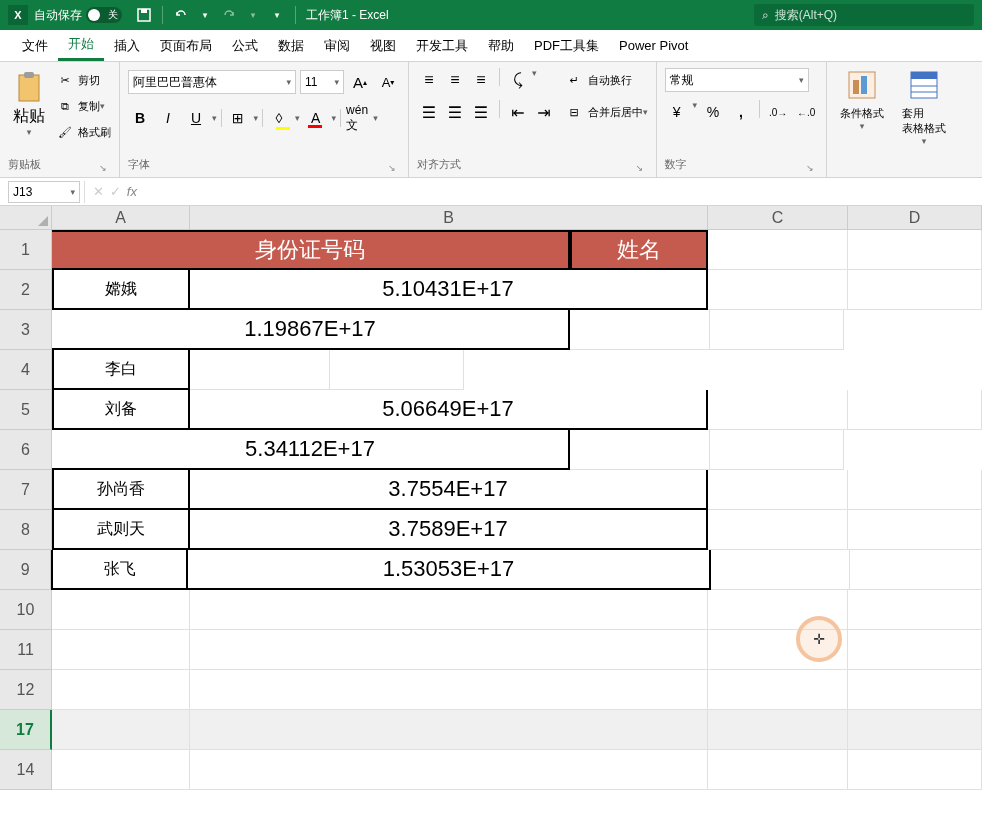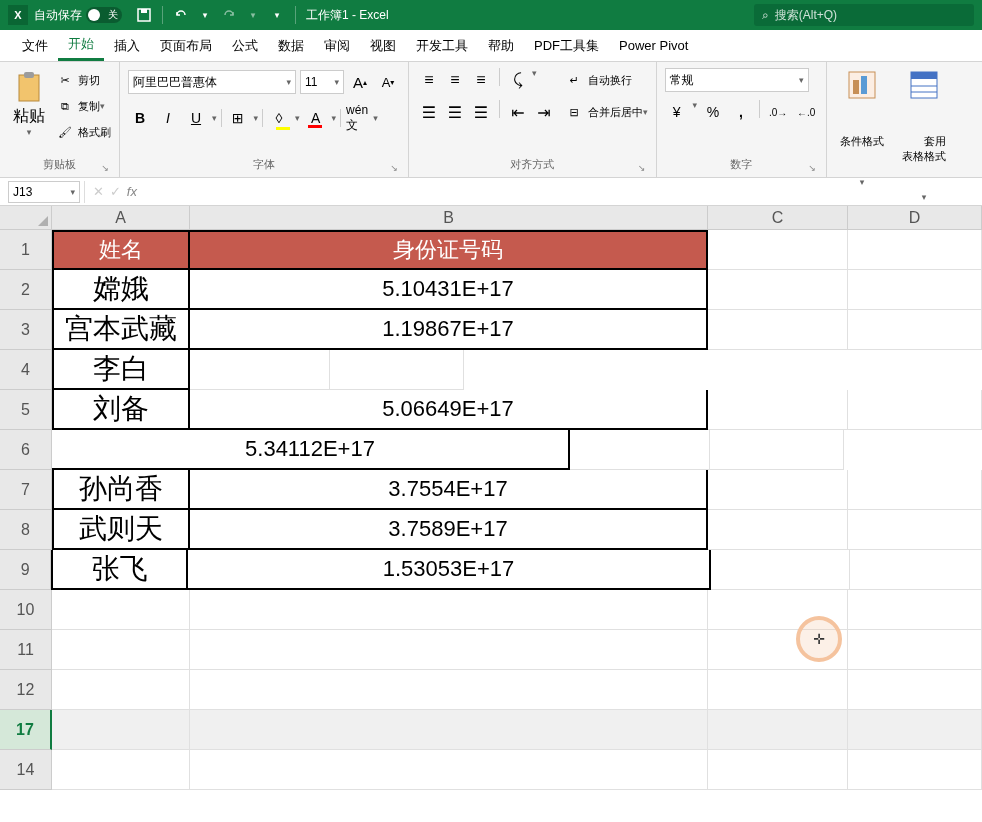--- a/index.html
+++ b/index.html
@@ -20,21 +20,21 @@
     
     
     .tabs { height: 32px; background: #ffffff; display: flex; align-items: center; padding: 0 12px; border-bottom: 1px solid #d4d4d4; font-size: 13px; }
     .tab { padding: 0 10px; height: 30px; display: flex; align-items: center; cursor: pointer; }
     .tab.active { border-bottom: 3px solid #107c41; color: #107c41; font-weight: 500; }
     
     
     .ribbon { height: 116px; background: #f5f5f5; border-bottom: 1px solid #d4d4d4; display: flex; }
     .ribbon-group { border-right: 1px solid #d4d4d4; padding: 6px 8px 4px; display: flex; flex-direction: column; }
     .ribbon-group-body { flex: 1; display: flex; }
-    .ribbon-group-label { text-align: center; font-size: 11px; color: #666; height: 18px; line-height: 18px; position: relative; }
+    .ribbon-group-label { font-size: 11px; color: #666; height: 18px; line-height: 18px; position: relative; }
     .ribbon-group-label .launcher { position: absolute; right: 0; bottom: 2px; width: 12px; height: 12px; font-size: 9px; color: #888; }
     
     .paste-big { display: flex; flex-direction: column; align-items: center; width: 42px; margin-right: 6px; }
     .paste-icon-box { width: 36px; height: 38px; display: flex; align-items: center; justify-content: center; }
     .paste-label { font-size: 16px; }
     .clip-small { display: flex; flex-direction: column; gap: 2px; font-size: 11px; }
     .clip-row { display: flex; align-items: center; height: 24px; }
     .clip-row-icon { width: 18px; height: 18px; margin-right: 4px; display: flex; align-items: center; justify-content: center; }
     
     .font-row1 { display: flex; align-items: center; height: 28px; gap: 4px; }
@@ -49,21 +49,21 @@
     .align-btn { width: 24px; height: 24px; display: flex; align-items: center; justify-content: center; }
     
     .wrap-col { display: flex; flex-direction: column; gap: 8px; margin-left: 8px; font-size: 11px; }
     .wrap-row { display: flex; align-items: center; height: 24px; }
     .wrap-icon { width: 20px; height: 20px; margin-right: 4px; display: flex; align-items: center; justify-content: center; }
     
     .numfmt-col { display: flex; flex-direction: column; gap: 8px; }
     .numfmt-select { width: 144px; height: 24px; border: 1px solid #ccc; font-size: 12px; padding: 0 4px; display: flex; align-items: center; justify-content: space-between; background: #fff; }
     .numfmt-row2 { display: flex; gap: 4px; }
     
-    .style-big { display: flex; flex-direction: column; align-items: center; width: 54px; font-size: 11px; gap: 28px; }
+    .style-big { display: flex; flex-direction: column; align-items: center; width: 54px; font-size: 11px; }
     .style-icon-box { width: 34px; height: 34px; display: flex; align-items: center; justify-content: center; margin-bottom: 4px; }
     
     
     .formulabar { height: 28px; display: flex; align-items: center; border-bottom: 1px solid #d4d4d4; }
     .namebox { width: 72px; height: 22px; border: 1px solid #ccc; margin: 0 4px 0 8px; font-size: 12px; padding: 0 4px; display: flex; align-items: center; justify-content: space-between; background: #fff; }
     .fx-controls { display: flex; align-items: center; gap: 6px; padding: 0 8px; color: #888; font-size: 13px; border-left: 1px solid #ddd; height: 22px; }
     .formula-input { flex: 1; height: 22px; font-size: 12px; padding: 0 8px; }
     
     
     .grid-area { position: relative; }
@@ -71,21 +71,21 @@
     .selectall { width: 52px; height: 24px; background: #e8e8e8; border-right: 1px solid #ccc; border-bottom: 1px solid #ccc; position: relative; }
     .selectall::after { content: ""; position: absolute; right: 3px; bottom: 3px; width: 0; height: 0; border-right: 10px solid #b0b0b0; border-top: 10px solid transparent; }
     .colheader { background: #e8e8e8; border-right: 1px solid #ccc; border-bottom: 1px solid #ccc; text-align: center; font-size: 16px; color: #555; display: flex; align-items: center; justify-content: center; }
     
     .grid-row { display: flex; height: 40px; }
     .rowheader { width: 52px; background: #e8e8e8; border-right: 1px solid #ccc; border-bottom: 1px solid #ccc; text-align: center; font-size: 16px; color: #555; display: flex; align-items: center; justify-content: center; }
     .rowheader.selected { background: #d5e8d9; border-right: 2px solid #107c41; color: #107c41; font-weight: 600; }
     .cell { border-right: 1px solid #e0e0e0; border-bottom: 1px solid #e0e0e0; font-size: 20px; display: flex; align-items: center; justify-content: center; }
     
     .hdr-cell { background: #c55a4e; color: #fff; border: 2px solid #000; font-size: 22px; }
-    .data-cell-a { border: 2px solid #000; border-top: none; font-size: 28px; }
+    .data-cell-a { border: 2px solid #000; border-top: none; font-size: 16px; }
     .data-cell-b { border: 2px solid #000; border-top: none; border-left: none; font-size: 22px; }
     .hdr-cell-b { border-left: none; }
     
     .cursor-highlight { position: absolute; width: 46px; height: 46px; border: 4px solid #f5c39e; border-radius: 50%; background: rgba(245,195,158,0.25); display: flex; align-items: center; justify-content: center; font-size: 14px; color: #333; }
     
     .dropdown-caret { font-size: 9px; color: #666; }
     
     svg { display: block; }
   </style>
 </head>
@@ -286,21 +286,21 @@
       </div>
       <div class="style-big">
         <div class="style-icon-box">
             <svg width="30" height="30">
               <rect x="2" y="2" width="26" height="26" fill="#fff" stroke="#4472c4"></rect>
               <rect x="2" y="2" width="26" height="7" fill="#4472c4"></rect>
               <line x1="2" y1="16" x2="28" y2="16" stroke="#4472c4"></line>
               <line x1="2" y1="22" x2="28" y2="22" stroke="#4472c4"></line>
             </svg>
           </div>
-        <span style="white-space:pre-line;text-align:right;">套用
+        <span style="white-space:pre-line;text-align:left;">套用
 表格格式</span>
         <span class="dropdown-caret">▾</span>
       </div>
     </div>
     <div class="ribbon-group-label"></div>
   </div>
 </div>
 
 <div class="formulabar">
   <div class="namebox">
@@ -319,36 +319,35 @@
   <div class="colheader-row">
     <div class="selectall"></div>
     <div class="colheader" style="width:138px;">A</div>
     <div class="colheader" style="width:518px;">B</div>
     <div class="colheader" style="width:140px;">C</div>
     <div class="colheader" style="width:134px;">D</div>
   </div>
 
   <div class="grid-row">
     <div class="rowheader">1</div>
+    <div class="cell hdr-cell hdr-cell-b" style="width:518px;">身份证号码</div>
     <div class="cell hdr-cell" style="width:138px;">姓名</div>
-    <div class="cell hdr-cell hdr-cell-b" style="width:518px;">身份证号码</div>
     <div class="cell" style="width:140px;"></div>
     <div class="cell" style="width:134px;"></div>
   </div>
 
   <div class="grid-row">
       <div class="rowheader">2</div>
       <div class="cell data-cell-a" style="width:138px;">嫦娥</div>
       <div class="cell data-cell-b" style="width:518px;">5.10431E+17</div>
       <div class="cell" style="width:140px;"></div>
       <div class="cell" style="width:134px;"></div>
     </div>
   <div class="grid-row">
       <div class="rowheader">3</div>
-      <div class="cell data-cell-a" style="width:138px;">宫本武藏</div>
       <div class="cell data-cell-b" style="width:518px;">1.19867E+17</div>
       <div class="cell" style="width:140px;"></div>
       <div class="cell" style="width:134px;"></div>
     </div>
   <div class="grid-row">
       <div class="rowheader">4</div>
       <div class="cell data-cell-a" style="width:138px;">李白</div>
       <div class="cell" style="width:140px;"></div>
       <div class="cell" style="width:134px;"></div>
     </div>

